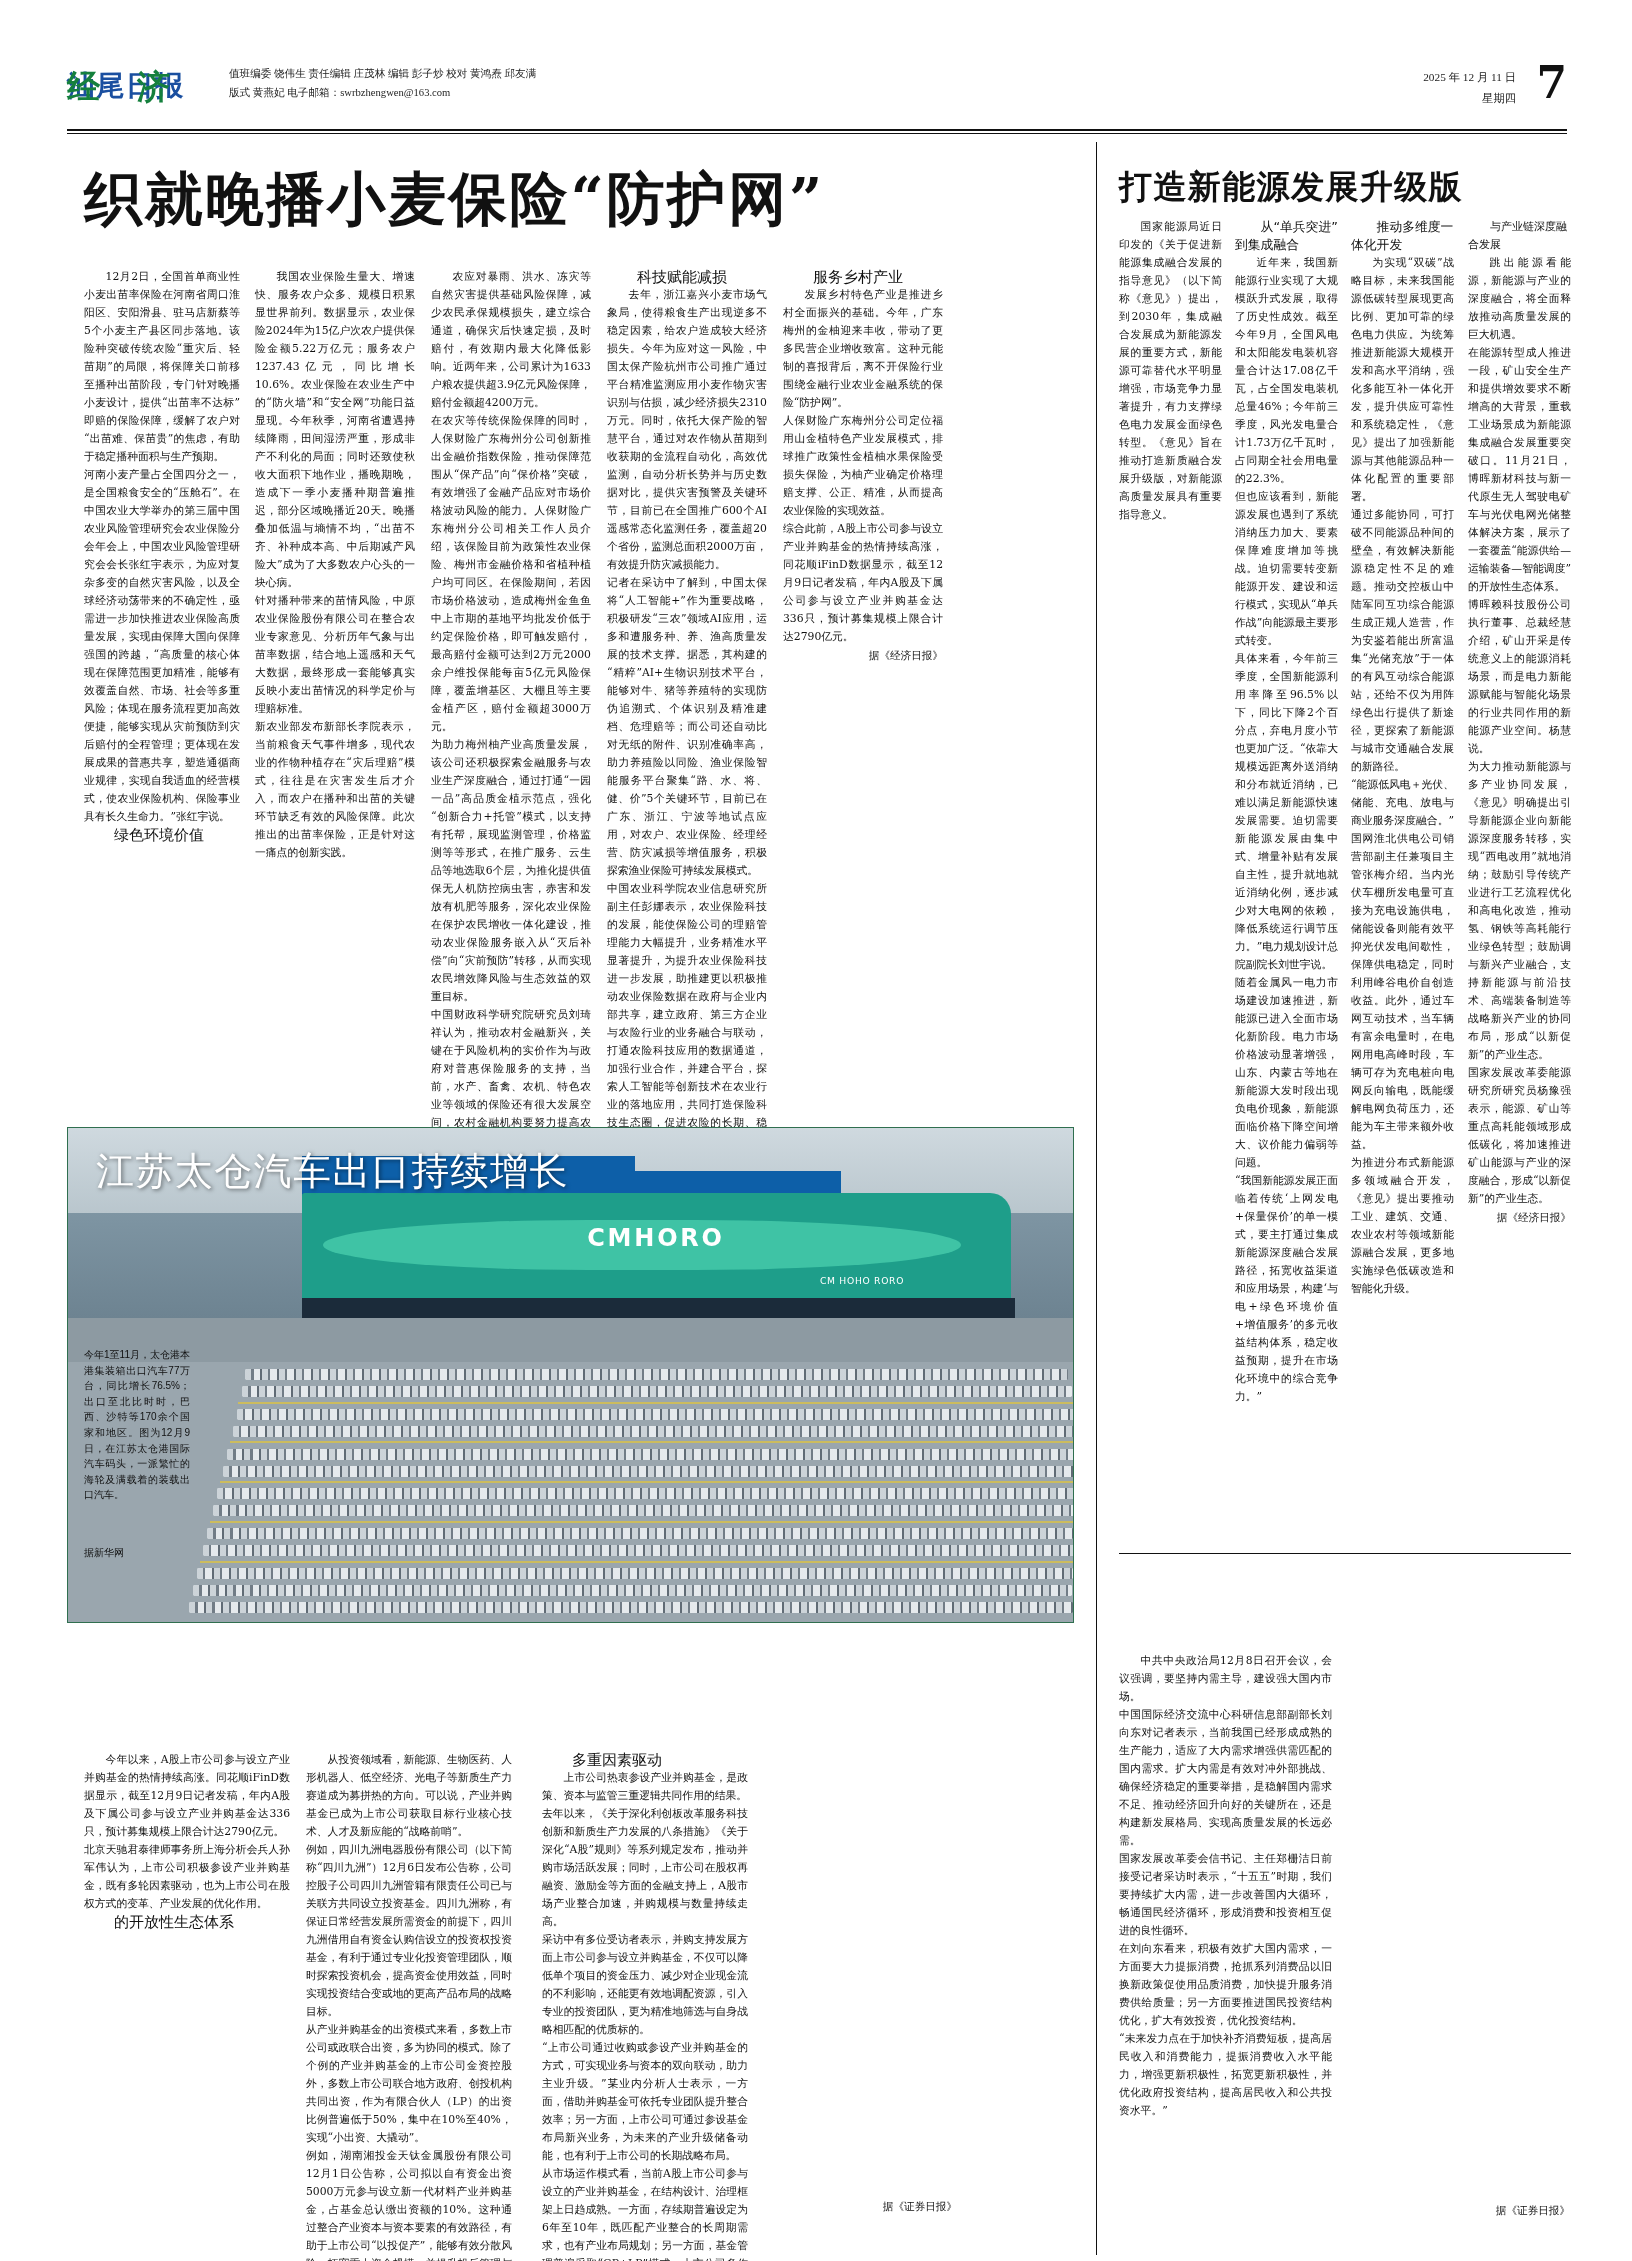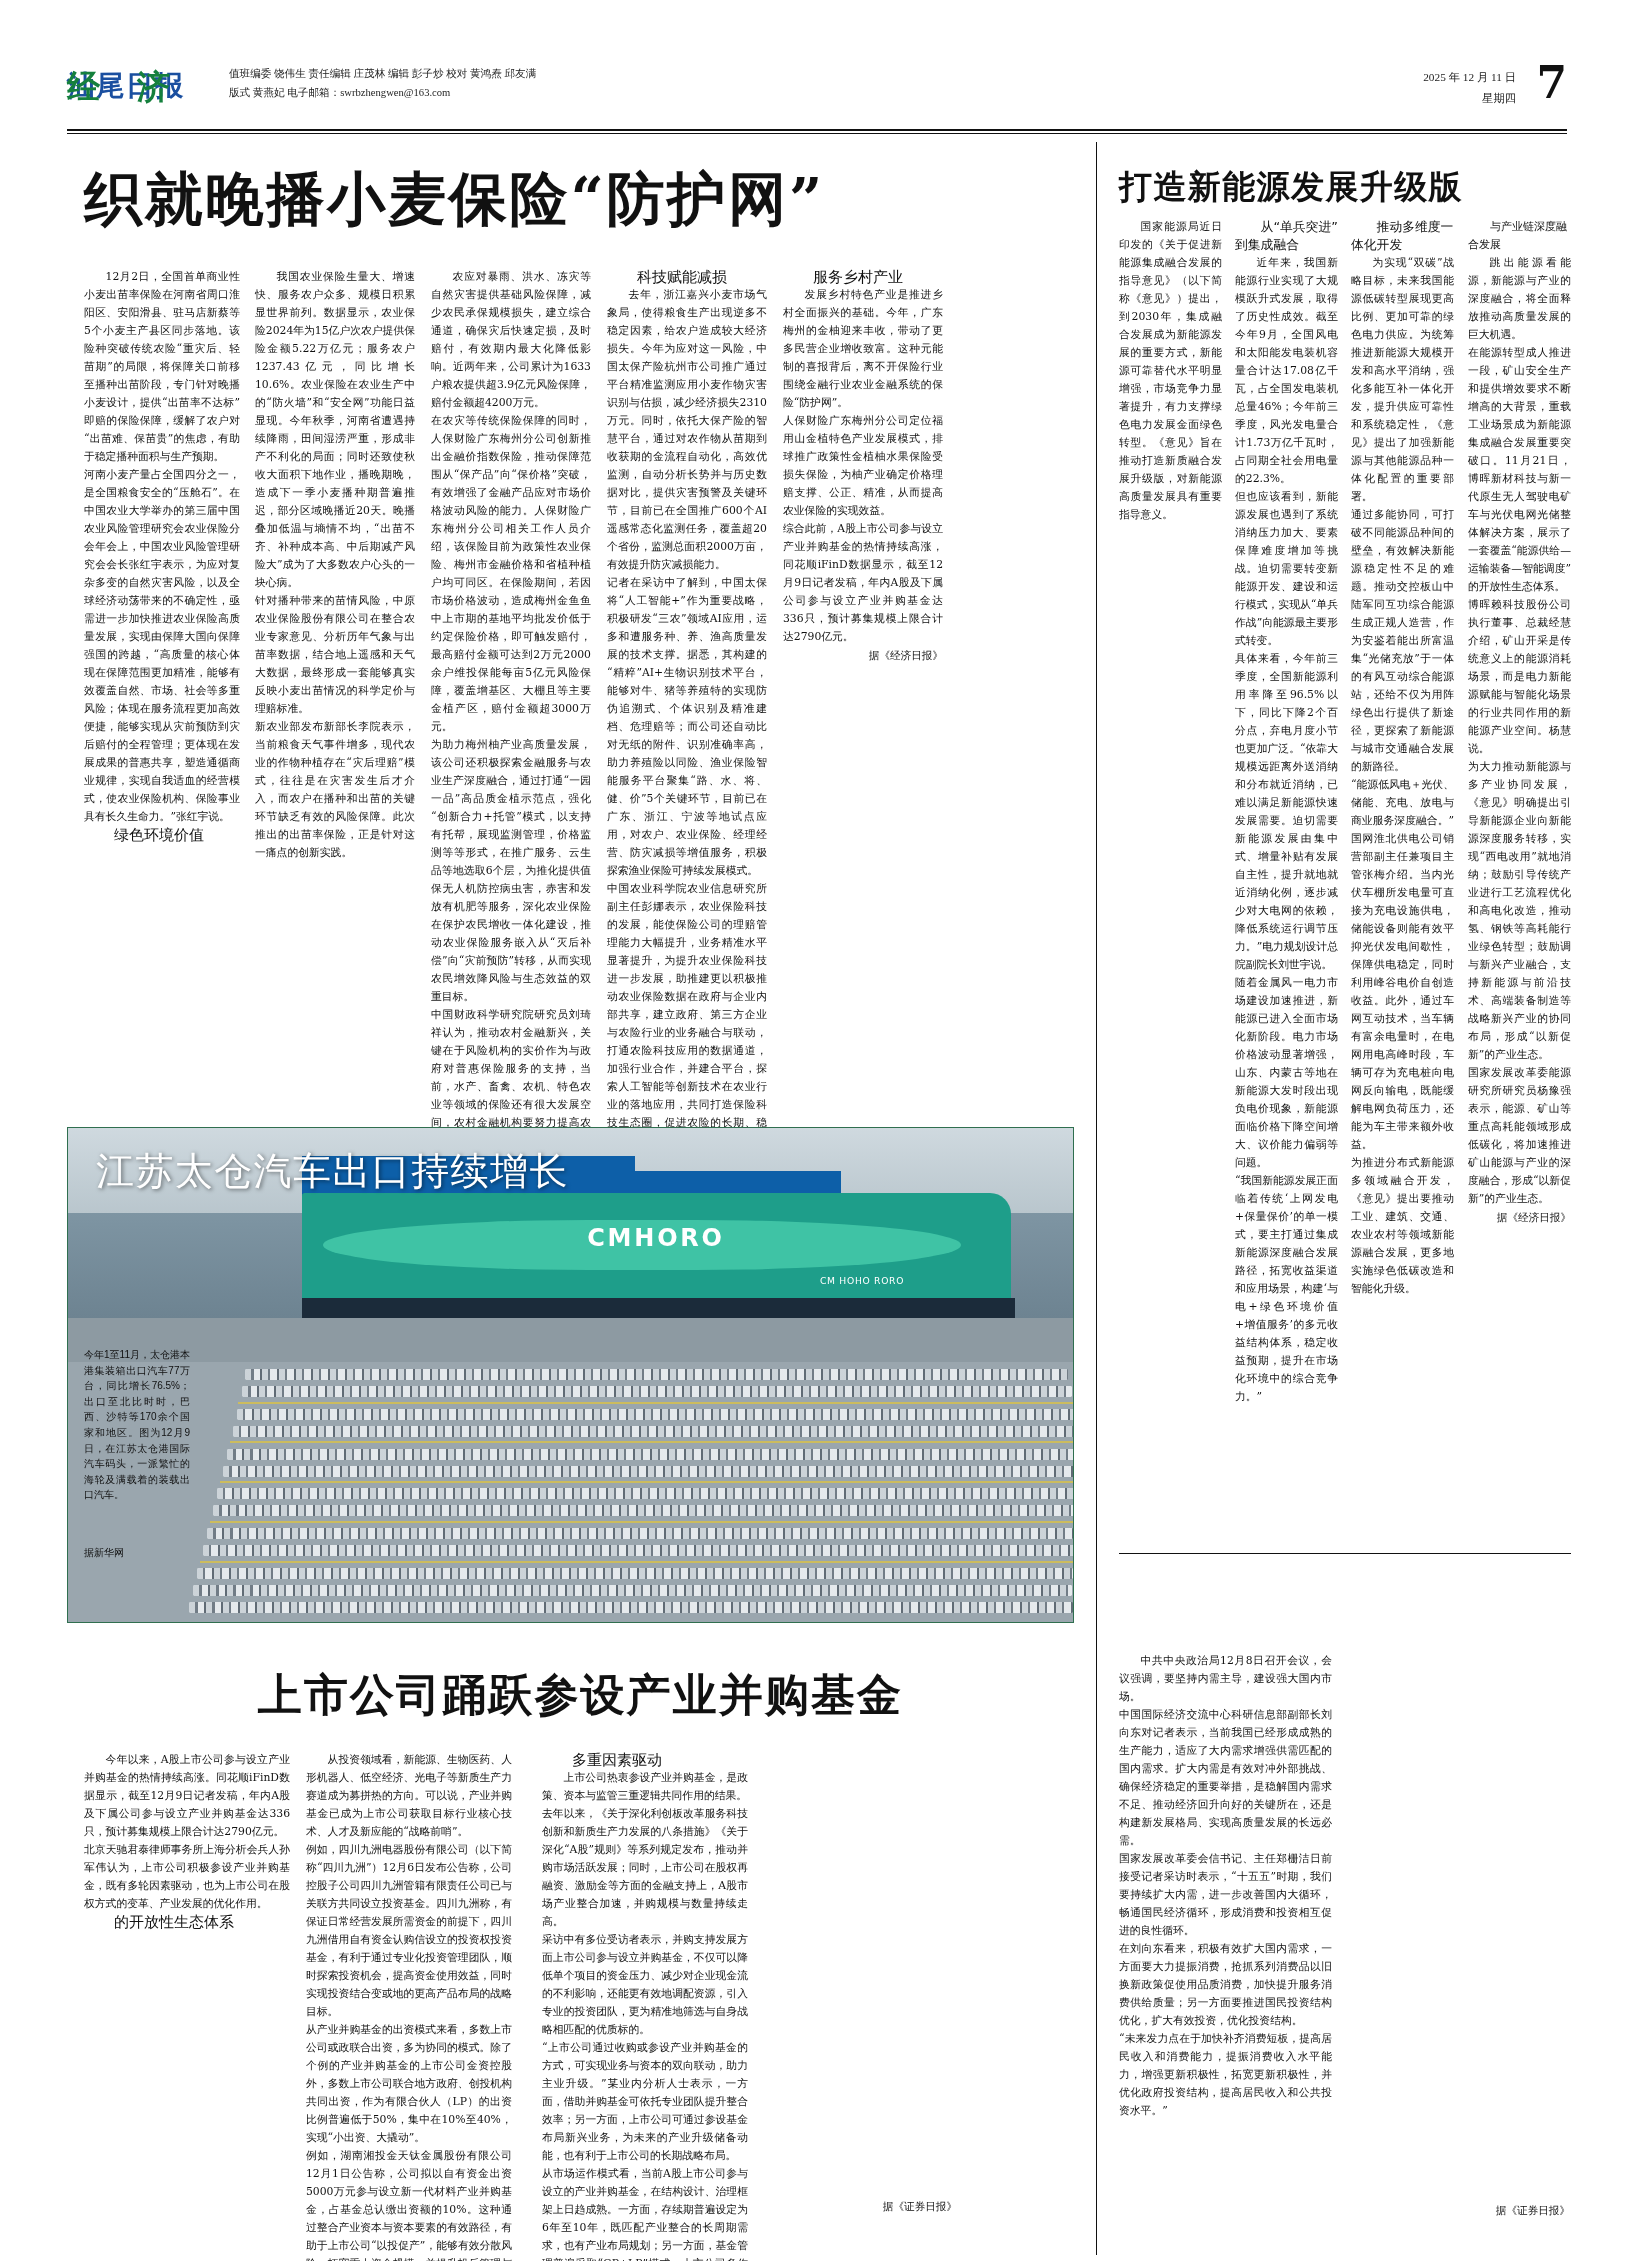--- a/index.html
+++ b/index.html
@@ -181,21 +181,20 @@
         <div class="carrow" style="left:129px;top:206px;width:876px;"></div>
         <div class="carrow" style="left:125px;top:223px;width:879px;"></div>
         <div class="carrow" style="left:121px;top:240px;width:884px;"></div>
       </div>
     </div>
     <div class="photo-title">江苏太仓汽车出口持续增长</div>
   </div>
   <div class="photo-caption">今年1至11月，太仓港本港集装箱出口汽车77万台，同比增长76.5%；出口至北比时时，巴西、沙特等170余个国家和地区。图为12月9日，在江苏太仓港国际汽车码头，一派繁忙的海轮及满载着的装载出口汽车。</div>
   <div class="photo-source">据新华网</div>
 
-  <h1 class="headline" style="position:absolute;left:91px;top:1666px;width:979px;font-size:44px;text-align:center;letter-spacing:2.1px;">上市公司踊跃参设产业并购基金</h1>
 
   <div class="body-col" style="left:84px;top:1751px;width:206px;height:454px;">
     <p style="white-space:pre-line;">今年以来，A股上市公司参与设立产业并购基金的热情持续高涨。同花顺iFinD数据显示，截至12月9日记者发稿，年内A股及下属公司参与设立产业并购基金达336只，预计募集规模上限合计达2790亿元。
 北京天驰君泰律师事务所上海分析会兵人孙军伟认为，上市公司积极参设产业并购基金，既有多轮因素驱动，也为上市公司在股权方式的变革、产业发展的优化作用。</p>
     <p class="subhead">的开放性生态体系</p>
   </div>
 
   <div class="body-col" style="left:306px;top:1751px;width:206px;height:468px;">
     <p style="white-space:pre-line;">从投资领域看，新能源、生物医药、人形机器人、低空经济、光电子等新质生产力赛道成为募拼热的方向。可以说，产业并购基金已成为上市公司获取目标行业核心技术、人才及新应能的“战略前哨”。
 例如，四川九洲电器股份有限公司（以下简称“四川九洲”）12月6日发布公告称，公司控股子公司四川九洲管籍有限责任公司已与关联方共同设立投资基金。四川九洲称，有保证日常经营发展所需资金的前提下，四川九洲借用自有资金认购信设立的投资权投资基金，有利于通过专业化投资管理团队，顺时探索投资机会，提高资金使用效益，同时实现投资结合变或地的更高产品布局的战略目标。

